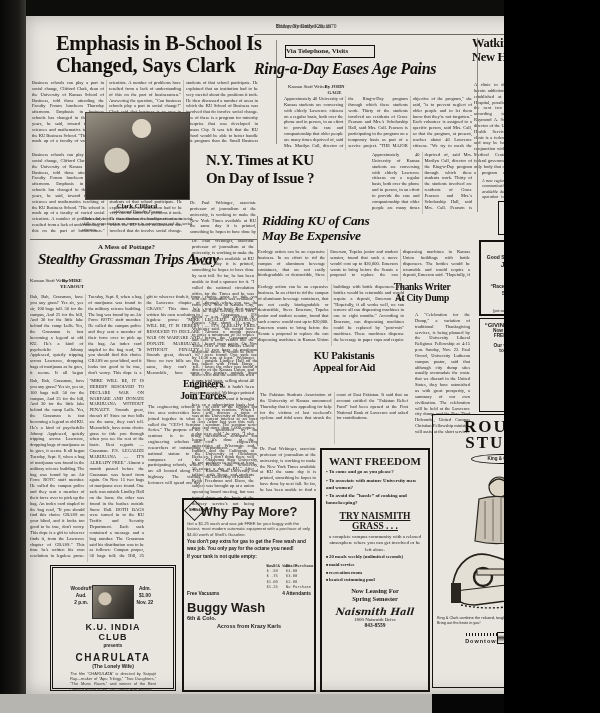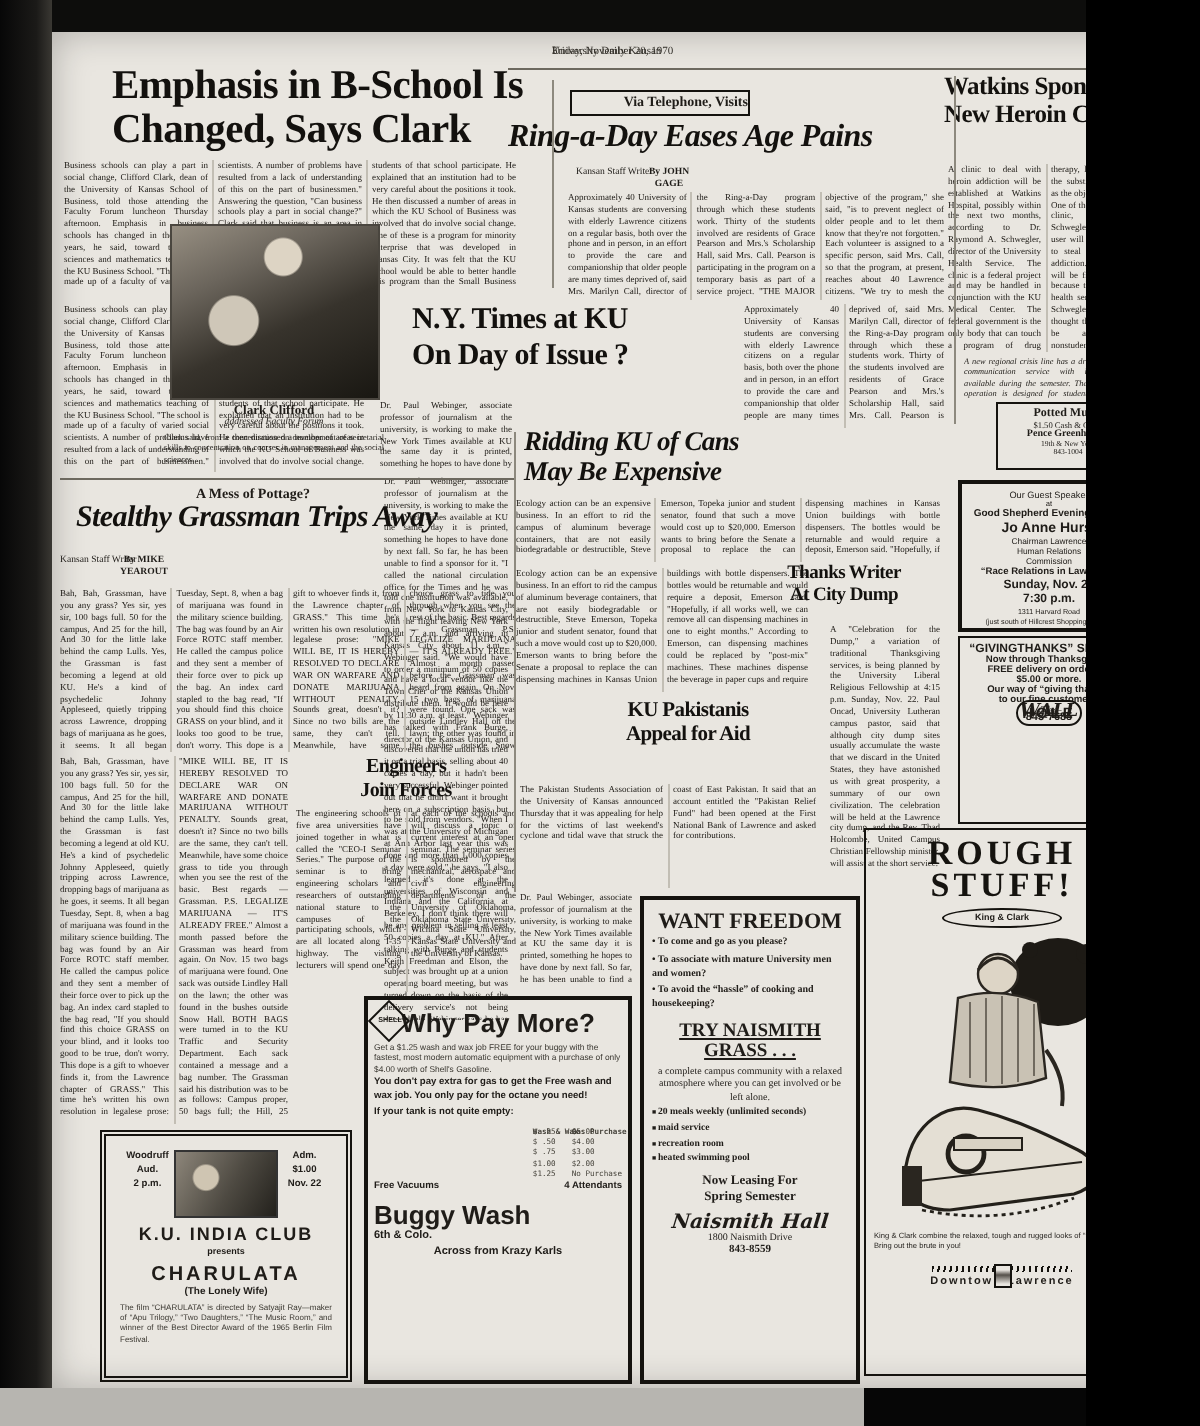--- a/index.html
+++ b/index.html
@@ -1,16 +1,16 @@
 <!DOCTYPE html>
 <html><head>
 <meta charset="utf-8">
 <style>
   html,body{margin:0;padding:0;background:#000;}
-  .stage{position:relative;width:543px;height:713px;background:#ec4899;overflow:hidden;
+  .stage{position:relative;width:504px;height:713px;background:#ec4899;overflow:hidden;
          font-family:"Liberation Serif",serif;color:#1f1c18;}
   .page{position:absolute;left:26px;top:16px;width:548px;height:678px;background:#e9e6e0;
         box-shadow:inset 0 0 18px rgba(0,0,0,.25);}
   .page *{position:absolute;box-sizing:border-box;}
   .edge-right{position:absolute;left:574px;top:0;width:26px;height:713px;
         background:linear-gradient(90deg,#1a1a18,#050505 40%,#0a0a0a 85%,#2c2c2a);}
   .edge-top{position:absolute;left:0;top:0;width:600px;height:16px;background:#0d0d0c;}
   .edge-left{position:absolute;left:0;top:0;width:26px;height:713px;
         background:linear-gradient(90deg,#070707,#1b1a18 70%,#3a3833);}
   .edge-bottom-gray{position:absolute;left:0;top:694px;width:432px;height:19px;background:#b7b5b0;}
@@ -39,21 +39,21 @@
        radial-gradient(circle at 30% 55%,#cfc7b8 0 12px,rgba(0,0,0,0) 13px),
        linear-gradient(155deg,#978f82 0%,#6b655c 28%,#37332c 58%,#191712 100%);
      border:0.5px solid #4a463f;}
   #clark-caption{left:56px;top:186px;width:110px;}
   #clark-caption .nm{position:static;display:block;font:bold 6.5px "Liberation Serif",serif;text-align:center;}
   #clark-caption .sb{position:static;display:block;font:italic 4.8px "Liberation Serif",serif;text-align:center;}
   #clark-caption .nt{position:static;display:block;font:4.2px/1.3 "Liberation Serif",serif;text-align:justify;margin-top:2px;height:18px;overflow:hidden;}
 
   
   #ring-kicker{left:259px;top:29px;width:90px;height:13px;border:1.5px solid #14120e;
-       font:bold 7px/10px "Liberation Serif",serif;text-align:right;padding-left:16px;}
+       font:bold 7px/10px "Liberation Serif",serif;text-align:left;}
   #ring-headline{left:228px;top:45px;width:220px;font-size:16px;font-style:italic;}
   #ring-byline{left:262px;top:68px;width:62px;}
   #ring-body1{left:258px;top:80px;width:188px;height:54px;column-count:3;}
   #ring-body2{left:346px;top:136px;width:100px;height:62px;column-count:2;}
 
   
   #wat-headline{left:446px;top:20px;width:102px;font-size:12.5px;line-height:1.15;}
   #wat-body{left:448px;top:66px;width:98px;height:94px;column-count:2;}
   #wat-note{left:456px;top:162px;width:80px;height:22px;font:italic 4.2px/1.3 "Liberation Serif",serif;
             text-align:justify;overflow:hidden;}
@@ -173,21 +173,21 @@
   .bg-name{font:bold 13px "Liberation Sans",sans-serif;}
   .bg-shell{position:relative;width:22px;height:22px;flex:none;}
   .bg-shell i{position:absolute;left:3px;top:3px;width:15px;height:15px;border:1.6px solid #15130f;
       transform:rotate(45deg);display:block;}
   .bg-shell span{position:absolute;left:0;top:8px;width:22px;text-align:center;
       font:bold 3.6px "Liberation Sans",sans-serif;}
   .bg-addr{font:bold 5.5px "Liberation Sans",sans-serif;}
   .bg-across{font:bold 5.5px "Liberation Sans",sans-serif;text-align:center;margin-top:2px;}
 
   
-  #ad-india{left:24px;top:549px;width:126px;height:126px;border:3px double #15130f;padding:7px;}
+  #ad-india{left:24px;top:549px;width:126px;height:126px;border:3px double #15130f;padding:17px;}
   #ad-india div{position:static;}
   .in-top{display:flex;justify-content:space-between;}
   .in-side{font:bold 4.8px/1.5 "Liberation Sans",sans-serif;text-align:center;width:28px;}
   .in-photo{width:52px;height:34px;border:0.5px solid #333;
      background:radial-gradient(circle at 30% 40%,#cfc5b2 0 6px,rgba(0,0,0,0) 7px),
        linear-gradient(120deg,#8d867a,#4e4a42 55%,#23211c);}
   .in-title{font:bold 9px "Liberation Sans",sans-serif;text-align:center;letter-spacing:1px;margin-top:3px;}
   .in-pres{font:bold 4.5px "Liberation Sans",sans-serif;text-align:center;margin-top:1px;}
   .in-film{font:bold 10px "Liberation Sans",sans-serif;text-align:center;letter-spacing:1.5px;margin-top:4px;}
   .in-sub{font:bold 5px "Liberation Sans",sans-serif;text-align:center;}

